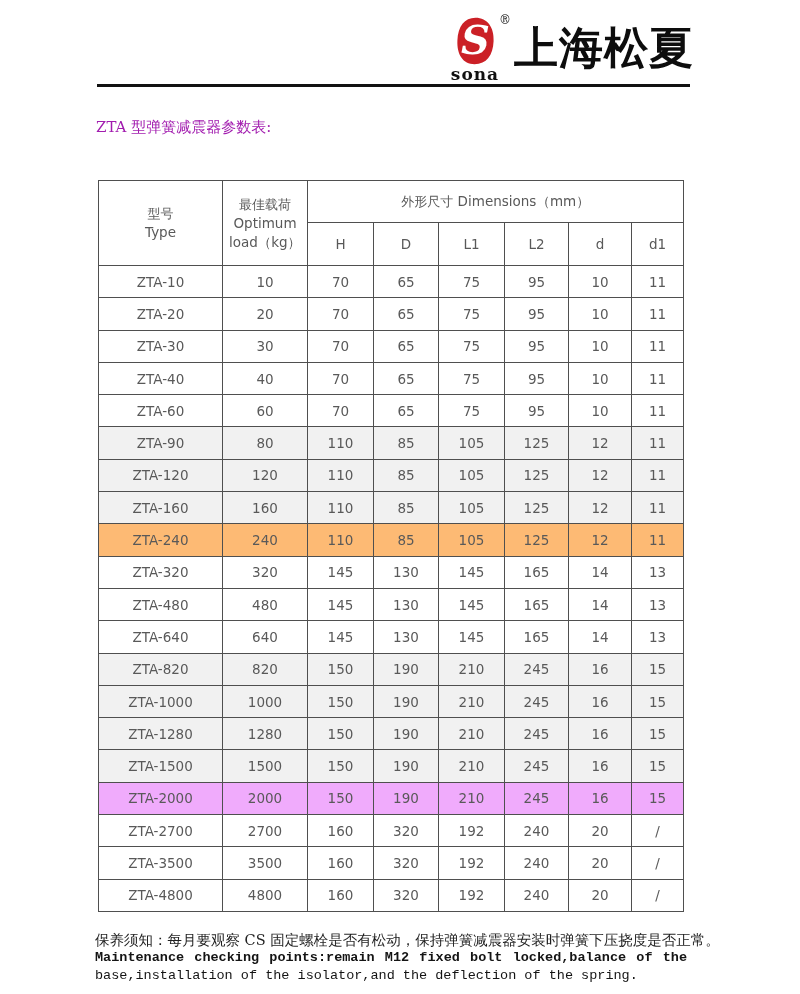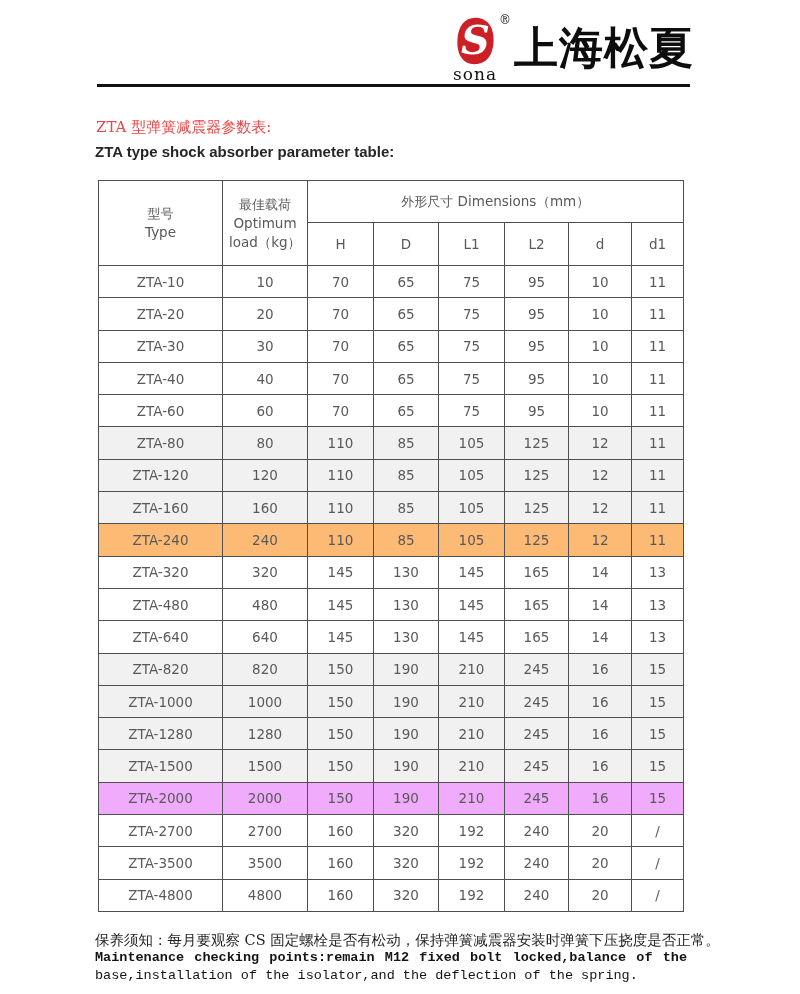--- a/index.html
+++ b/index.html
@@ -5,28 +5,28 @@
   html,body { margin:0; padding:0; background:#ffffff; }
   .page {
     position:relative; width:800px; height:994px; background:#ffffff;
     font-family:"DejaVu Sans","Liberation Sans",sans-serif; overflow:hidden;
   }
   
   .logo-icon { position:absolute; left:456px; top:17px; }
   .reg-mark { position:absolute; left:499px; top:13px; font-size:12px; color:#222;
               font-family:"DejaVu Serif",serif; }
   .brand-name { position:absolute; left:448px; top:64px; width:54px; text-align:center;
-                font-family:"DejaVu Serif","Liberation Serif",serif; font-weight:normal;
+                font-family:"DejaVu Serif","Liberation Serif",serif; font-weight:bold;
                 font-size:17px; letter-spacing:1px; color:#111; }
   .company-name { position:absolute; left:514px; top:26px; font-size:44px; font-weight:800;
                   letter-spacing:1px; color:#0d0d0d; line-height:1;
                   font-family:"DejaVu Sans","Liberation Sans",sans-serif;text-align:right; }
   .header-rule { position:absolute; left:97px; top:84px; width:593px; height:3px; background:#111; }
   
-  .title-zh { position:absolute; left:96px; top:118px; font-size:15px; color:#ef4444;
+  .title-zh { position:absolute; left:96px; top:118px; font-size:15px; color:#a21caf;
               font-family:"DejaVu Serif","Liberation Serif",serif; }
   .title-en { position:absolute; left:95px; top:143px; font-size:15px; color:#262626;
               font-weight:600; font-family:"Liberation Sans","DejaVu Sans",sans-serif; }
   
   table.param { position:absolute; left:98px; top:180px; border-collapse:collapse;
                 table-layout:fixed; width:585px; }
   table.param th, table.param td {
     border:1px solid #4f4f4f; text-align:center; vertical-align:middle;
     color:#595959; font-size:13.5px; font-weight:normal; padding:0; overflow:hidden;
   }
@@ -52,21 +52,20 @@
   <svg class="logo-icon" width="39" height="48" viewBox="0 0 39 48">
     <path d="M19.5 0.8 C31.5 0.8 38.2 10.5 37.6 24 C37 38.5 30.5 47.2 18.5 47.2 C7 47.2 0.8 37.5 1.4 23.5 C2 9.5 8.5 0.8 19.5 0.8 Z" fill="#cb2026"></path>
     <text x="19.5" y="37" text-anchor="middle" font-size="40" fill="#ffffff" font-family="DejaVu Serif, serif" font-style="italic" font-weight="bold">S</text>
   </svg>
   <span class="reg-mark">®</span>
   <div class="brand-name">sona</div>
   <div class="company-name">上海松夏</div>
   <div class="header-rule"></div>
 
   <div class="title-zh">ZTA 型弹簧减震器参数表:</div>
-  <div class="title-en">ZTA type shock absorber parameter table:</div>
 
   <table class="param">
     <colgroup>
       <col style="width:124px">
         <col style="width:85px">
         <col style="width:66px">
       <col style="width:65px">
         <col style="width:66px">
         <col style="width:64px">
       <col style="width:63px">
@@ -146,21 +145,21 @@
           <td>ZTA-60</td>
           <td>60</td>
           <td>70</td>
           <td>65</td>
           <td>75</td>
           <td>95</td>
           <td>10</td>
           <td>11</td>
         </tr>
         <tr style="background: rgb(241, 241, 241);">
-          <td>ZTA-80</td>
+          <td>ZTA-90</td>
           <td>80</td>
           <td>110</td>
           <td>85</td>
           <td>105</td>
           <td>125</td>
           <td>12</td>
           <td>11</td>
         </tr>
         <tr style="background: rgb(241, 241, 241);">
           <td>ZTA-120</td>

